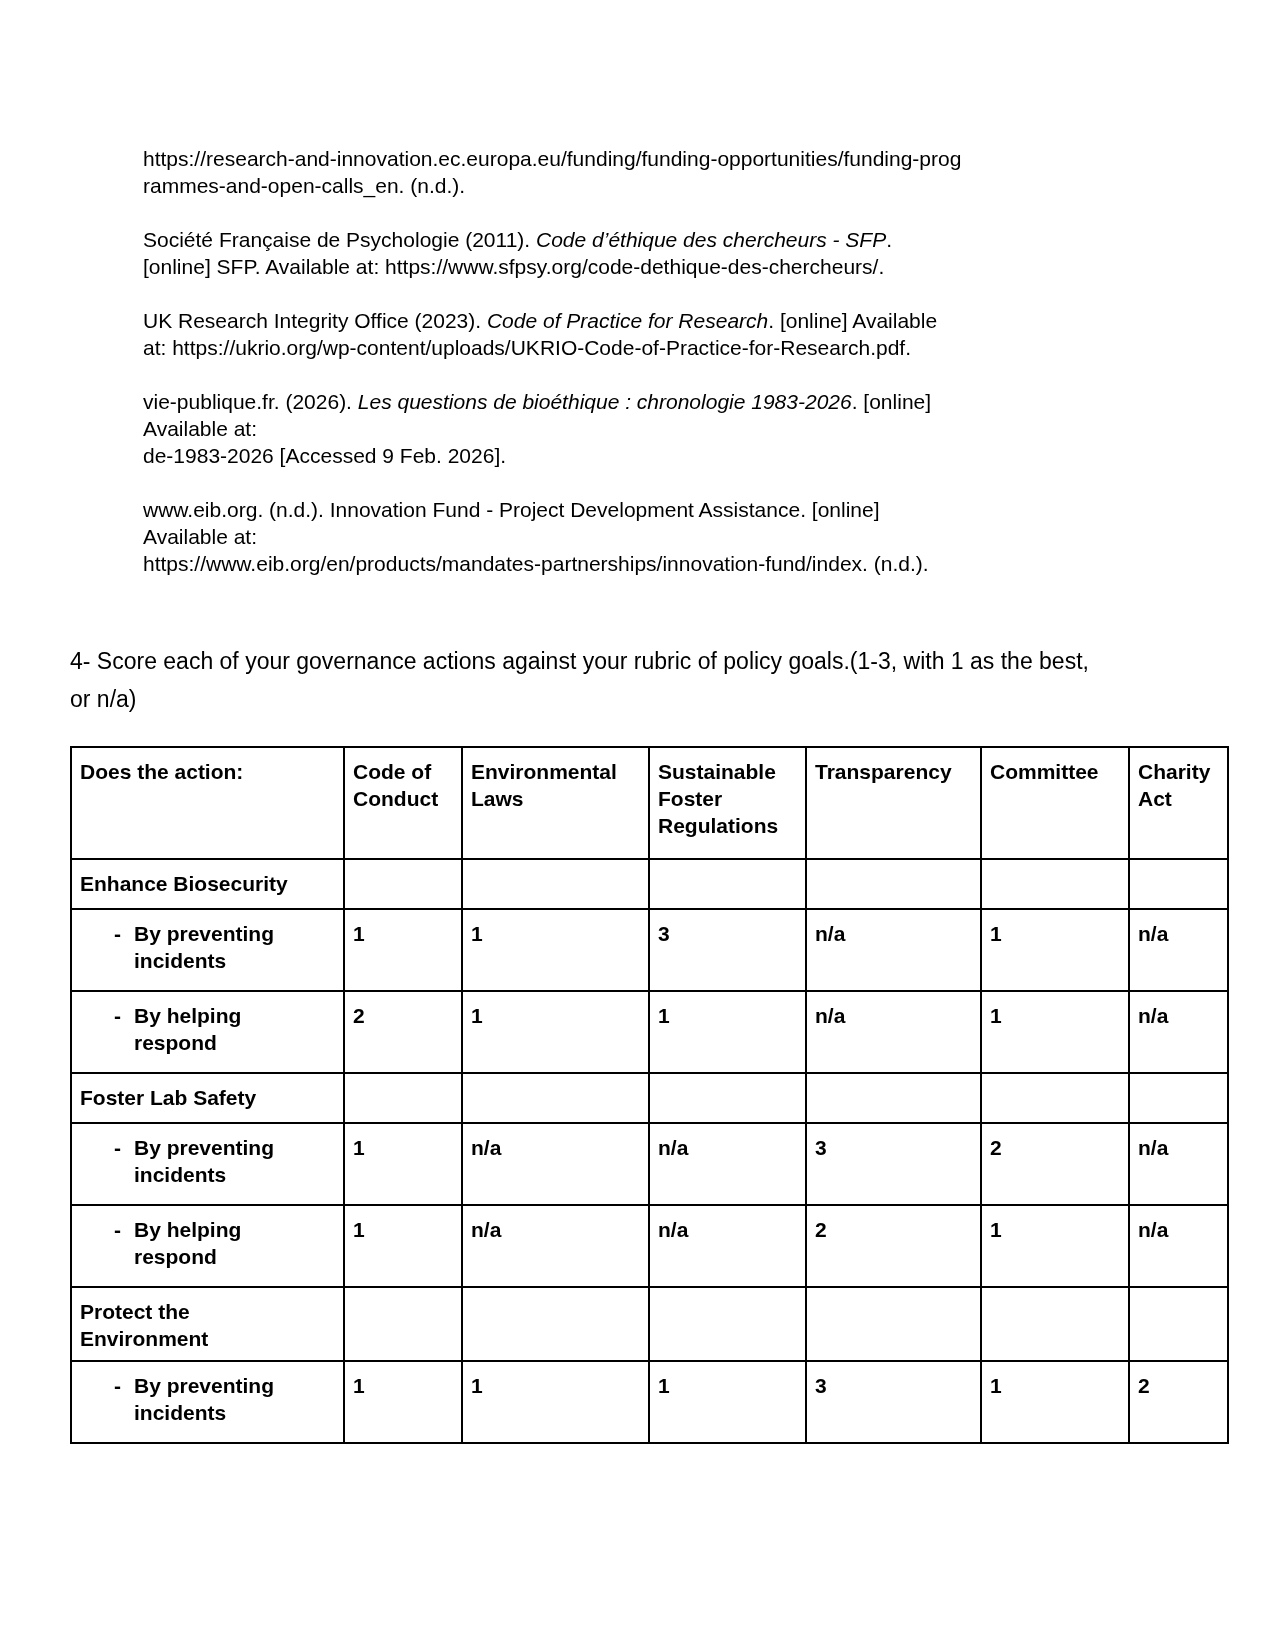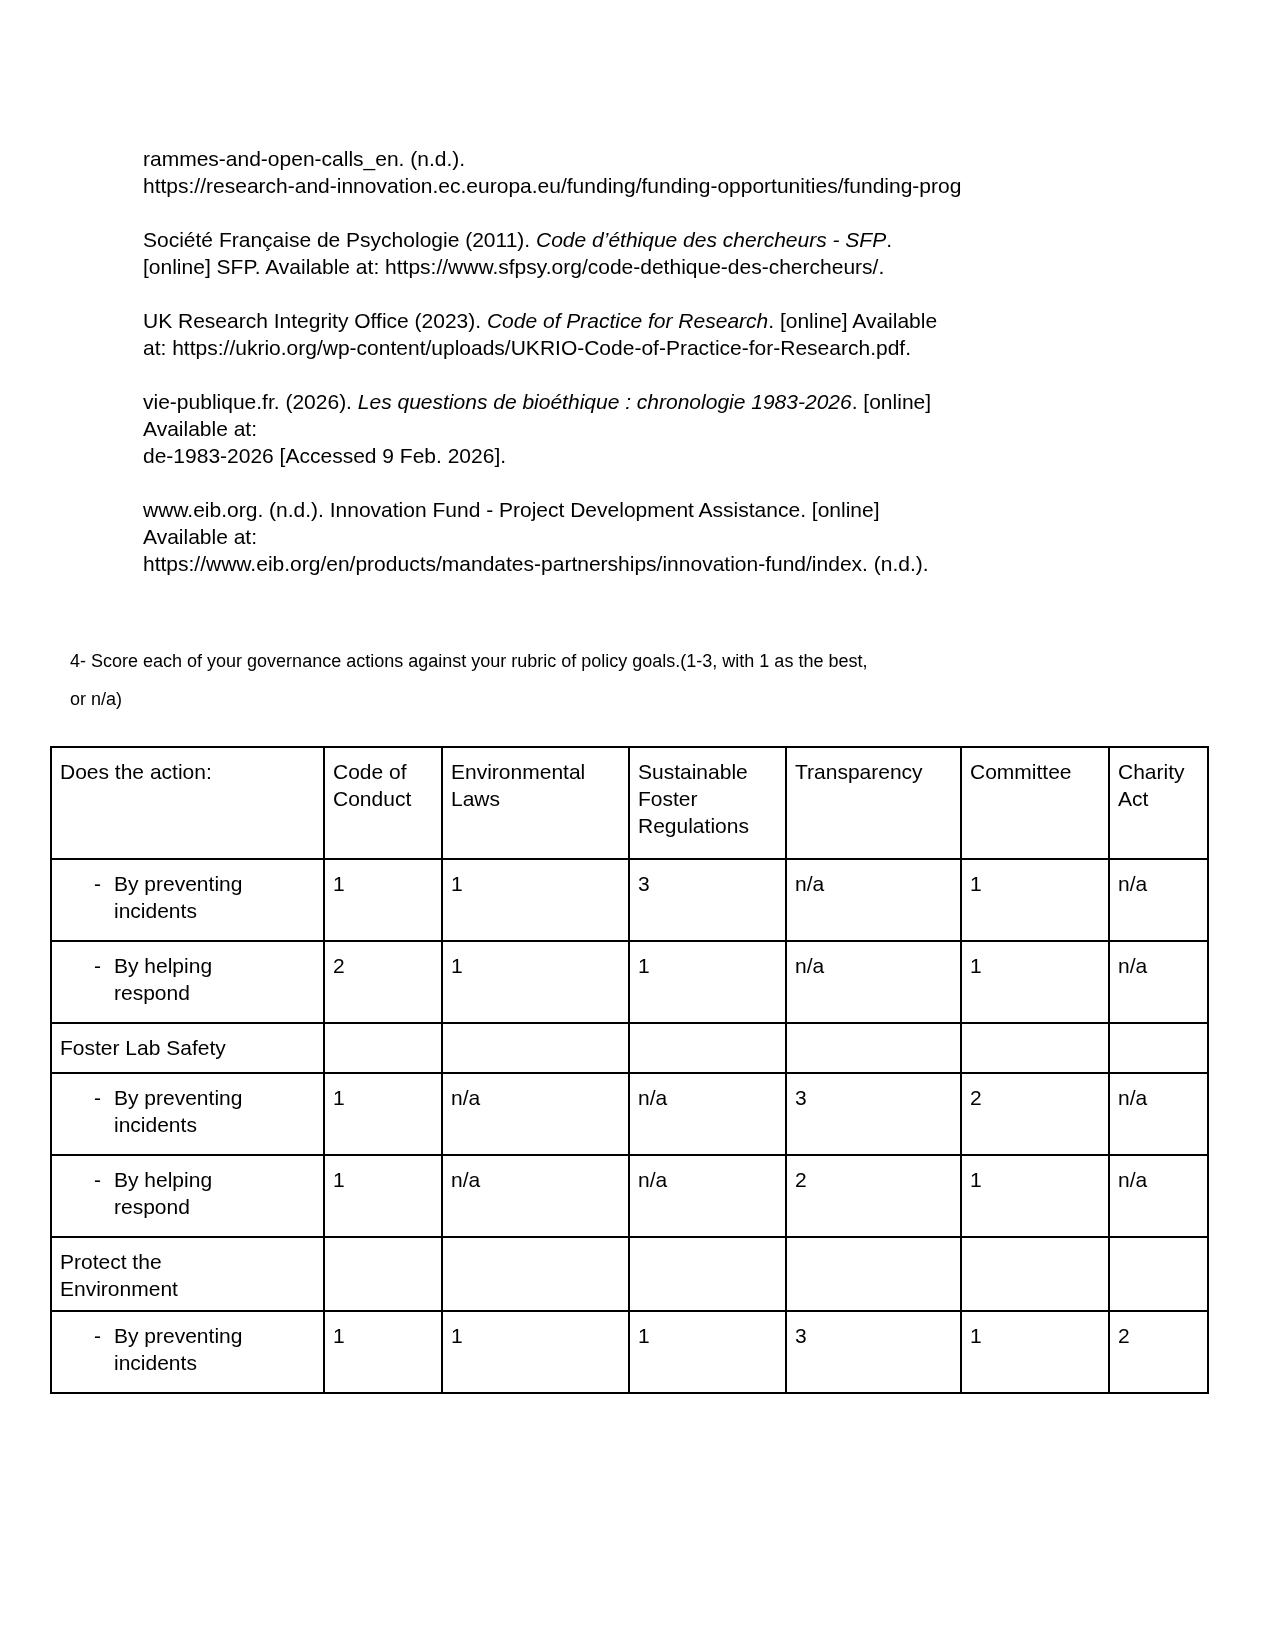--- a/index.html
+++ b/index.html
@@ -20,31 +20,32 @@
     left: 143px; top: 145px;
     font-size: 21px;
     line-height: 27px;
   }
   .reference { margin-bottom: 27px; white-space: nowrap; }
   .ref-line { white-space: nowrap; }
   .italic { font-style: italic; }
   .heading {
     position: absolute;
     left: 70px; top: 642px;
-    font-size: 18px;
+    font-size: 23px;
     line-height: 38px;
     white-space: nowrap;
   }
   table.scoring {
     position: absolute;
-    left: 50px; top: 746px;
+    left: 70px; top: 746px;
     border-collapse: collapse;
     table-layout: fixed;
     font-size: 21px;
     line-height: 27px;
+    font-weight: bold;
   }
   col.c0 { width: 273px; }
   col.c1 { width: 118px; }
   col.c2 { width: 187px; }
   col.c3 { width: 157px; }
   col.c4 { width: 175px; }
   col.c5 { width: 148px; }
   col.c6 { width: 99px; }
   table.scoring td {
     border: 2px solid #000000;
@@ -58,22 +59,22 @@
   .item-dash { margin-left: 34px; width: 20px; flex: 0 0 auto; }
   .item-lines { flex: 1 1 auto; }
 </style>
 </head>
 <body>
 
 <div class="page">
 
   <div class="references">
       <div class="reference">
+        <div class="ref-line"><span>https://research-and-innovation.ec.europa.eu/funding/funding-opportunities/funding-prog</span></div>
         <div class="ref-line"><span>rammes-and-open-calls_en. (n.d.).</span></div>
-        <div class="ref-line"><span>https://research-and-innovation.ec.europa.eu/funding/funding-opportunities/funding-prog</span></div>
       </div>
       <div class="reference">
         <div class="ref-line"><span>Société Française de Psychologie (2011). </span><span class="italic">Code d’éthique des chercheurs - SFP</span><span>.</span></div>
         <div class="ref-line"><span>[online] SFP. Available at: https://www.sfpsy.org/code-dethique-des-chercheurs/.</span></div>
       </div>
       <div class="reference">
         <div class="ref-line"><span>UK Research Integrity Office (2023). </span><span class="italic">Code of Practice for Research</span><span>. [online] Available</span></div>
         <div class="ref-line"><span>at: https://ukrio.org/wp-content/uploads/UKRIO-Code-of-Practice-for-Research.pdf.</span></div>
       </div>
       <div class="reference">
@@ -125,20 +126,31 @@
             <div>Transparency</div>
           </td>
           <td>
             <div>Committee</div>
           </td>
           <td>
             <div>Charity</div>
             <div>Act</div>
           </td>
         </tr>
+        <tr class="section-row">
+          <td>
+            <div>Enhance Biosecurity</div>
+          </td>
+          <td></td>
+          <td></td>
+          <td></td>
+          <td></td>
+          <td></td>
+          <td></td>
+        </tr>
         <tr class="item-row">
           <td>
             <div class="item-label">
               <span class="item-dash">-</span>
               <div class="item-lines">
                 <div>By preventing</div>
                 <div>incidents</div>
               </div>
             </div>
           </td>

